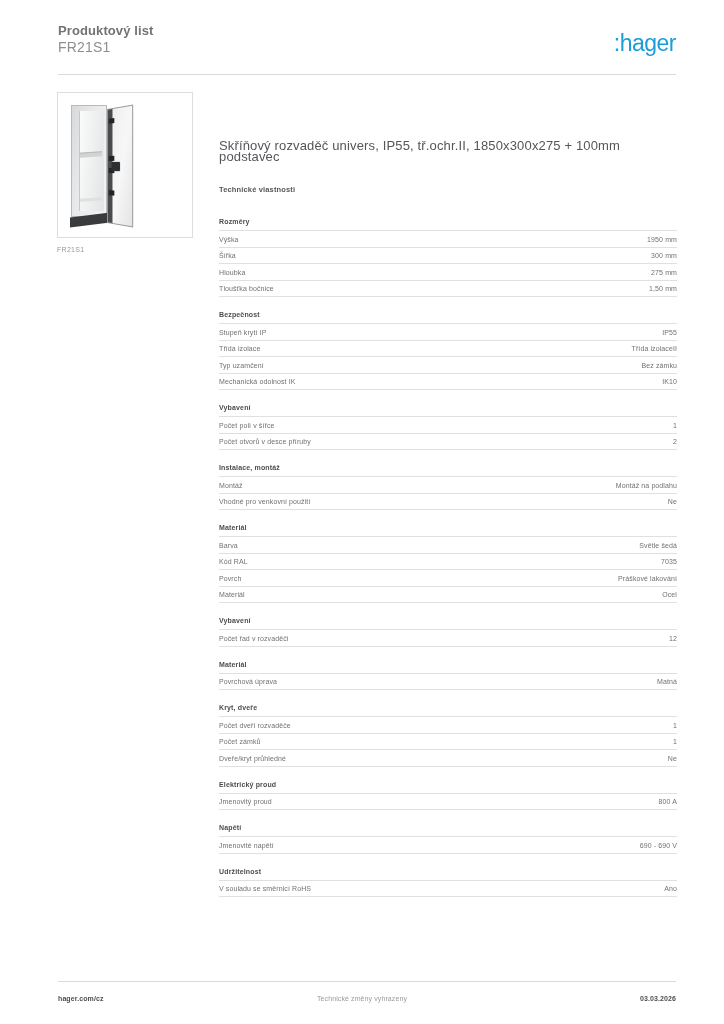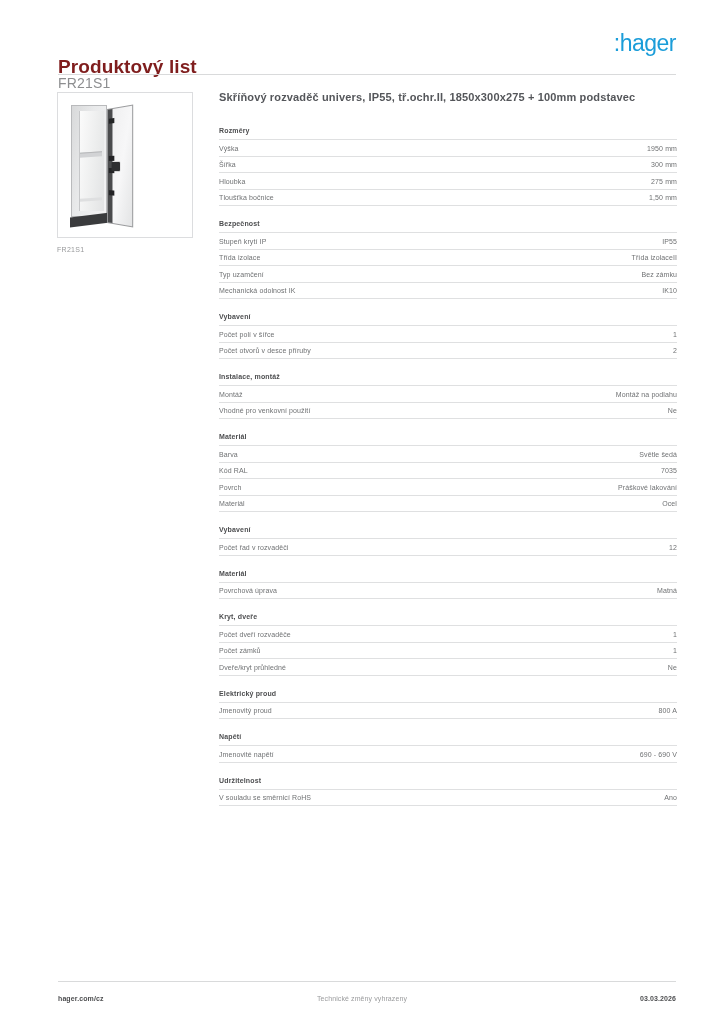--- a/index.html
+++ b/index.html
@@ -20,26 +20,25 @@
   
   .page-header {
     position: absolute;
     left: 48px;
     top: 22px;
     width: 628px;
     height: 46px;
   }
   .header-titles { position: absolute; left: 10px; top: 0; }
   .doc-title {
-    font-size: 19px;
+    font-size: 13px;
     font-weight: bold;
-    color: #7f1d1d;
+    color: #737373;
     letter-spacing: 0.1px;
     line-height: 17px;
-    margin-top: 36px;
   }
   .doc-subtitle {
     font-size: 14px;
     font-weight: normal;
     color: #8d8e90;
     line-height: 17px;
     letter-spacing: 0.2px;
   }
   .brand-logo {
     position: absolute;
@@ -162,26 +161,27 @@
   }
 
   
   .spec-column {
     position: absolute;
     left: 219px;
     top: 92px;
     width: 458px;
   }
   .product-desc {
-    font-size: 11px;
-    font-weight: bold;
+    font-size: 13px;
+    font-weight: normal;
     color: #54565a;
     letter-spacing: 0.15px;
     line-height: 11px;
     margin-bottom: 23px;
+    margin-top: 48px;
   }
   .specs-heading {
     font-size: 7.5px;
     font-weight: bold;
     color: #54565a;
     letter-spacing: 0.15px;
     margin-bottom: 23px;
   }
   .spec-group { margin-bottom: 13px; }
   .group-title {
@@ -280,20 +280,21 @@
         <div class="door-hinge h4"></div>
         <div class="door-latch"></div>
       </div>
     </div>
   </div>
   <div class="figure-caption">FR21S1</div>
 </div>
 
 <div class="spec-column">
   <div class="product-desc">Skříňový rozvaděč univers, IP55, tř.ochr.II, 1850x300x275 + 100mm podstavec</div>
+  <div class="specs-heading">Technické vlastnosti</div>
   <div id="spec-groups">
       <div class="spec-group">
         <div class="group-title">Rozměry</div>
         <div class="spec-row">
           <span class="spec-label">Výška</span>
           <span class="spec-value">1950 mm</span>
         </div>
         <div class="spec-row">
           <span class="spec-label">Šířka</span>
           <span class="spec-value">300 mm</span>

